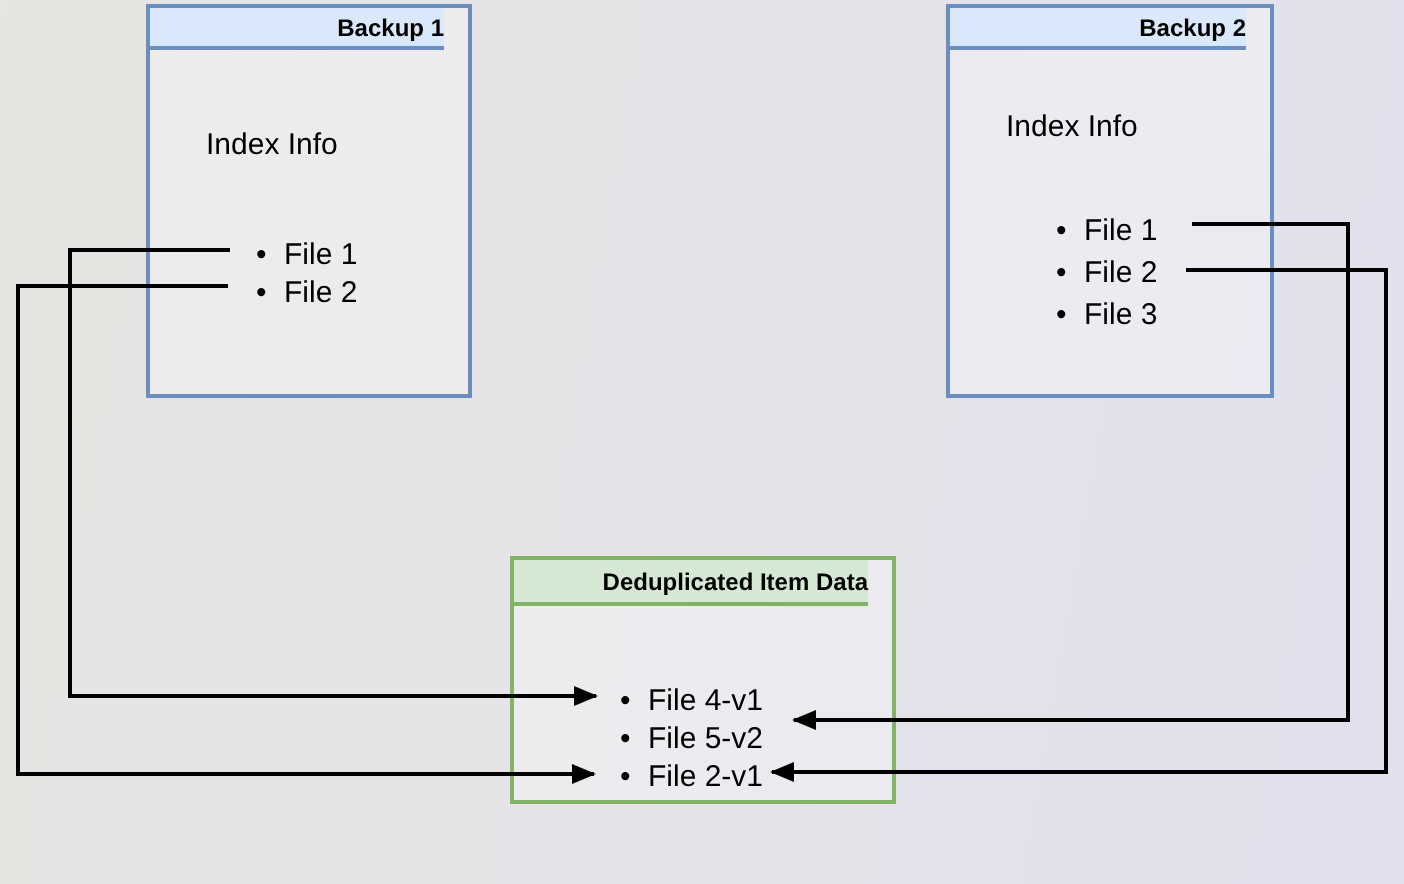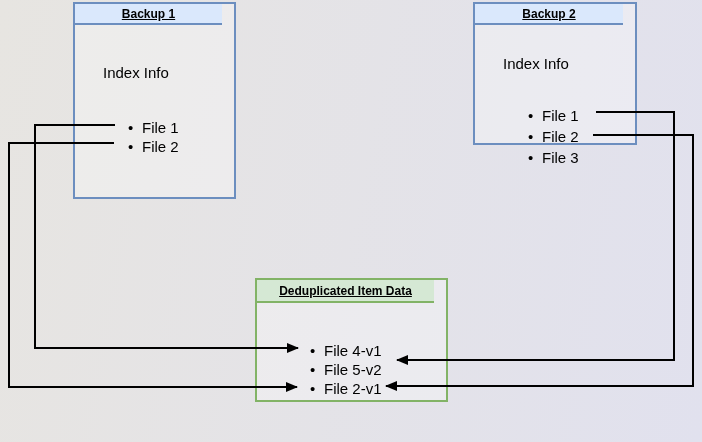--- a/index.html
+++ b/index.html
@@ -25,23 +25,22 @@
   .box{
     position:absolute;
     border:2px solid;
     background:rgba(255,255,255,0.3);
     z-index:1;
   }
   .box.blue{border-color:var(--blue-border);}
   .box.green{border-color:var(--green-border);}
   .hdr{
     position:absolute;left:0;right:12px;top:0;
-    font-weight:bold;font-size:12px;text-align:center;
+    font-weight:bold;font-size:12px;text-align:right;
     border-bottom:2px solid;
-    text-decoration:underline;
   }
   .box.blue .hdr{background:var(--blue-fill);border-color:var(--blue-border);height:21px;line-height:21px;}
   .box.green .hdr{background:var(--green-fill);border-color:var(--green-border);height:23px;line-height:23px;}
   .index-label{
     position:absolute;font-size:15px;line-height:18px;white-space:nowrap;
   }
   ul.file-list{
     position:absolute;margin:0;padding:0;list-style:none;
   }
   ul.file-list li{
@@ -63,21 +62,21 @@
 
   <div class="box blue" style="left:73px;top:2px;width:163px;height:197px;">
     <div class="hdr">Backup 1</div>
     <div class="index-label" style="left:28px;top:60px;">Index Info</div>
     <ul class="file-list" style="left:53px;top:114px;">
       <li>File 1</li>
       <li>File 2</li>
     </ul>
   </div>
 
-  <div class="box blue b2" style="left:473px;top:2px;width:164px;height:143px;">
+  <div class="box blue b2" style="left:473px;top:2px;width:164px;height:197px;">
     <div class="hdr">Backup 2</div>
     <div class="index-label" style="left:28px;top:51px;">Index Info</div>
     <ul class="file-list" style="left:53px;top:101px;">
       <li>File 1</li>
       <li>File 2</li>
       <li>File 3</li>
     </ul>
   </div>
 
   <div class="box green" style="left:255px;top:278px;width:193px;height:124px;">

